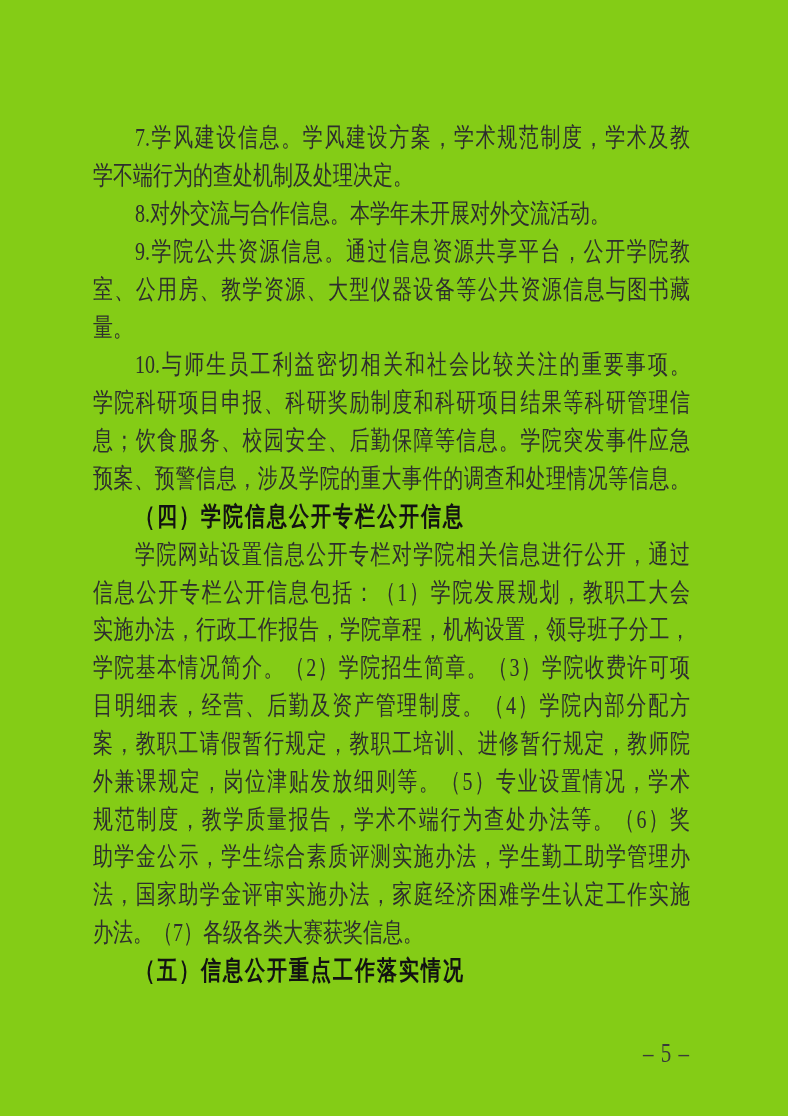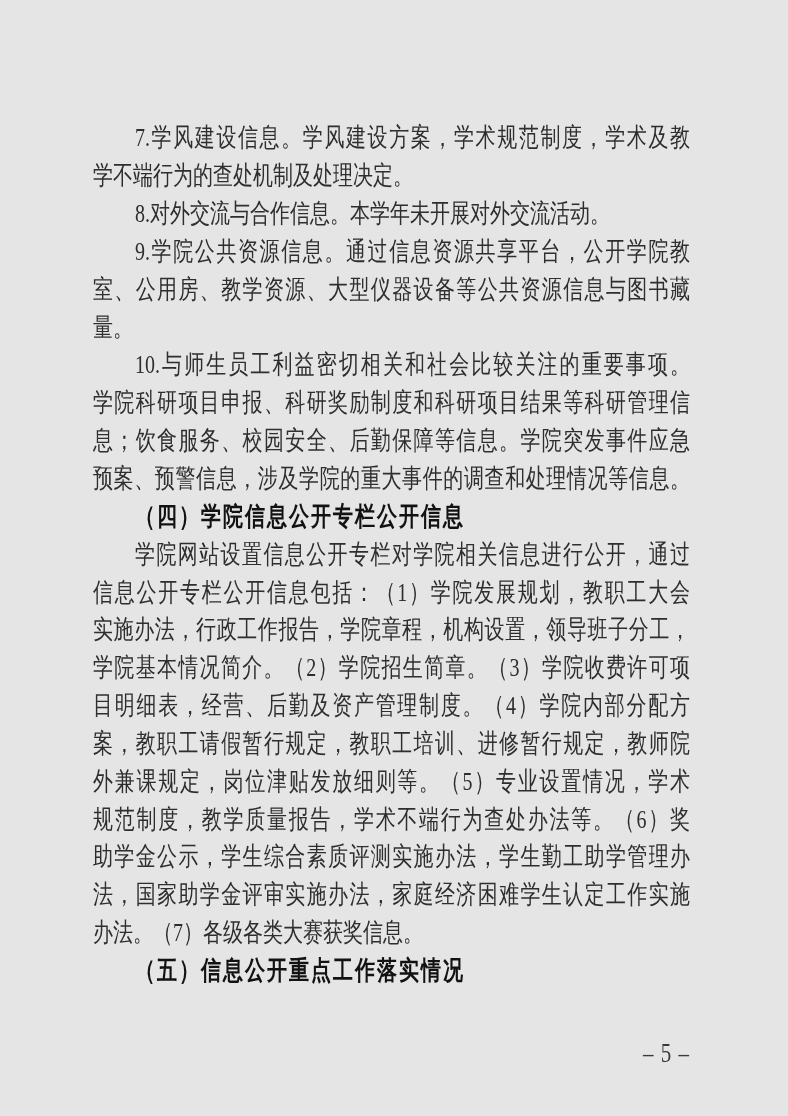--- a/index.html
+++ b/index.html
@@ -4,21 +4,21 @@
 <style>
   html, body { margin: 0; padding: 0; }
   body {
     width: 788px; height: 1116px;
     background: #ffffff;
     font-family: "Liberation Serif", "DejaVu Serif", serif;
   }
   .page {
     position: relative;
     width: 788px; height: 1116px;
-    background: #e5e5e5;
+    background: #84cc16;
     overflow: hidden;
   }
   .doc-body {
     position: absolute;
     left: 93px; top: 119px;
     width: 597px;
     transform: scaleY(1.305);
     transform-origin: 0 0;
     color: #2e2e2e;
   }

